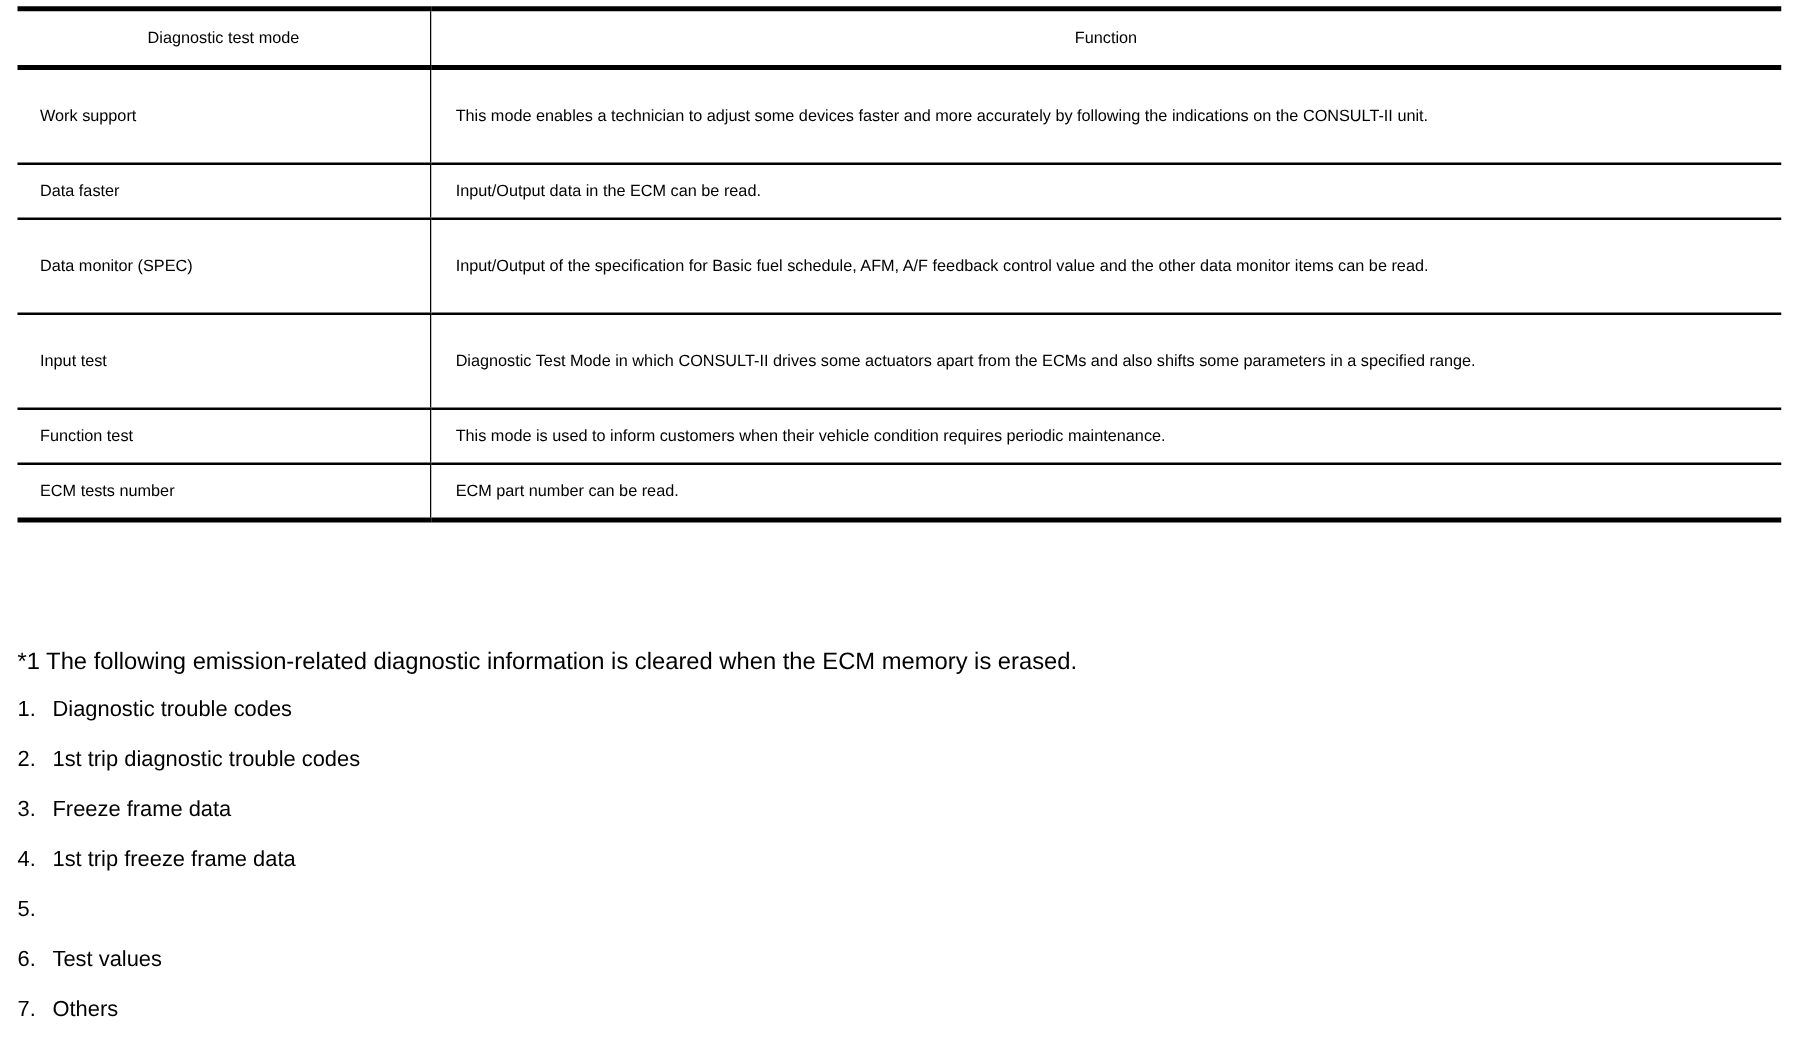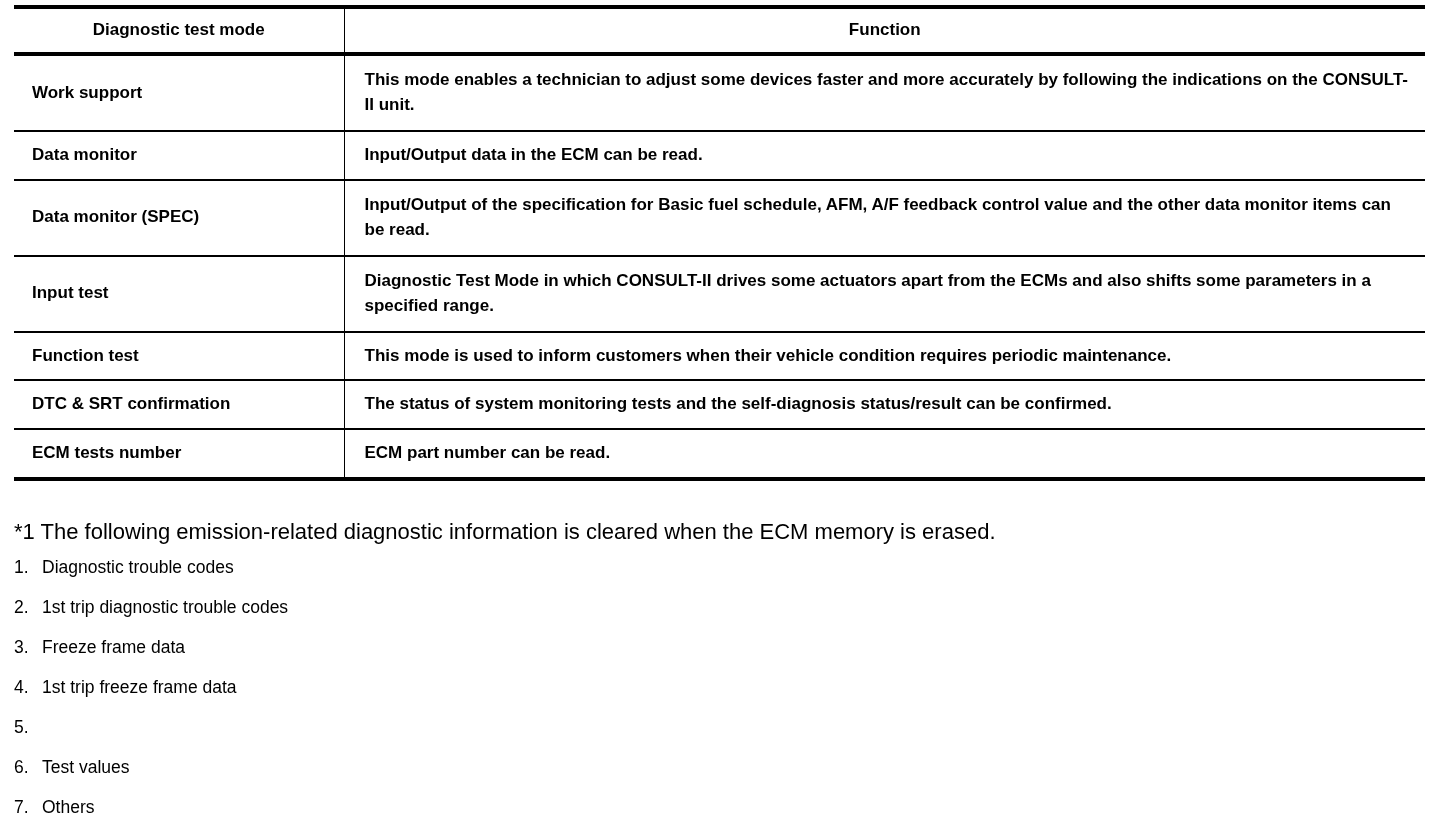--- a/index.html
+++ b/index.html
@@ -30,23 +30,23 @@
     width: 1411px;
     border-collapse: collapse;
     table-layout: fixed;
   }
   .diag-table col.col-mode { width: 330px; }
   .diag-table col.col-func { width: 1081px; }
 
   .diag-table th,
   .diag-table td {
     vertical-align: middle;
-    font-size: 17px;
+    font-size: 13px;
     line-height: 1.45;
-    font-weight: 700;
+    font-weight: 400;
     padding: 0;
   }
 
   
   .diag-table thead tr.header-row th {
     border-top: 4px solid #000;
     border-bottom: 4px solid #000;
     text-align: center;
     height: 39px;
     padding: 2px 0;
@@ -69,21 +69,21 @@
     padding: 11px 12px 11px 20px;
   }
   .row-tall td { height: 52px; }
   .row-short td { height: 20px; }
 
   
   .footnote {
     position: absolute;
     left: 14px;
     top: 518px;
-    font-size: 22px;
+    font-size: 19px;
     line-height: 1.3;
     white-space: nowrap;
   }
   .note-list {
     position: absolute;
     left: 14px;
     top: 556px;
     font-size: 17.5px;
     line-height: 1.3;
   }
@@ -116,38 +116,34 @@
         <th class="cell-mode">Diagnostic test mode</th>
         <th class="cell-func">Function</th>
       </tr>
     </thead>
     <tbody>
       <tr class="row-tall">
         <td class="cell-mode">Work support</td>
         <td class="cell-func">This mode enables a technician to adjust some devices faster and more accurately by following the indications on the CONSULT-II unit.</td>
       </tr>
       <tr class="row-short">
-        <td class="cell-mode">Data monitor</td>
+        <td class="cell-mode">Data faster</td>
         <td class="cell-func">Input/Output data in the ECM can be read.</td>
       </tr>
       <tr class="row-tall">
         <td class="cell-mode">Data monitor (SPEC)</td>
         <td class="cell-func">Input/Output of the specification for Basic fuel schedule, AFM, A/F feedback control value and the other data monitor items can be read.</td>
       </tr>
       <tr class="row-tall">
         <td class="cell-mode">Input test</td>
         <td class="cell-func">Diagnostic Test Mode in which CONSULT-II drives some actuators apart from the ECMs and also shifts some parameters in a specified range.</td>
       </tr>
       <tr class="row-short">
         <td class="cell-mode">Function test</td>
         <td class="cell-func">This mode is used to inform customers when their vehicle condition requires periodic maintenance.</td>
-      </tr>
-      <tr class="row-short">
-        <td class="cell-mode">DTC &amp; SRT confirmation</td>
-        <td class="cell-func">The status of system monitoring tests and the self-diagnosis status/result can be confirmed.</td>
       </tr>
       <tr class="row-short">
         <td class="cell-mode">ECM tests number</td>
         <td class="cell-func">ECM part number can be read.</td>
       </tr>
     </tbody>
   </table>
 
   <div class="footnote">*1 The following emission-related diagnostic information is cleared when the ECM memory is erased.</div>
 

